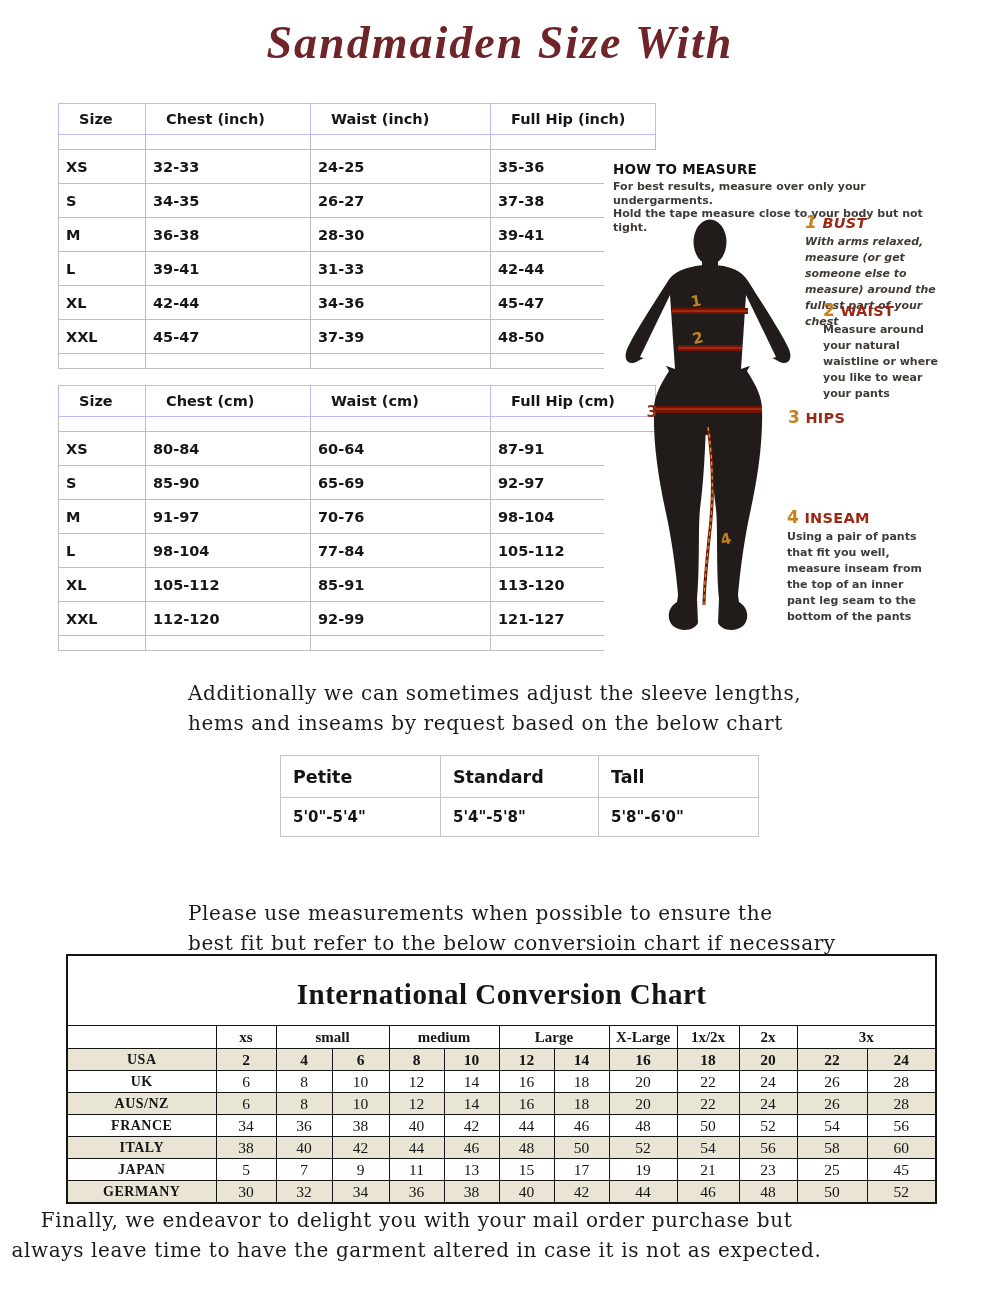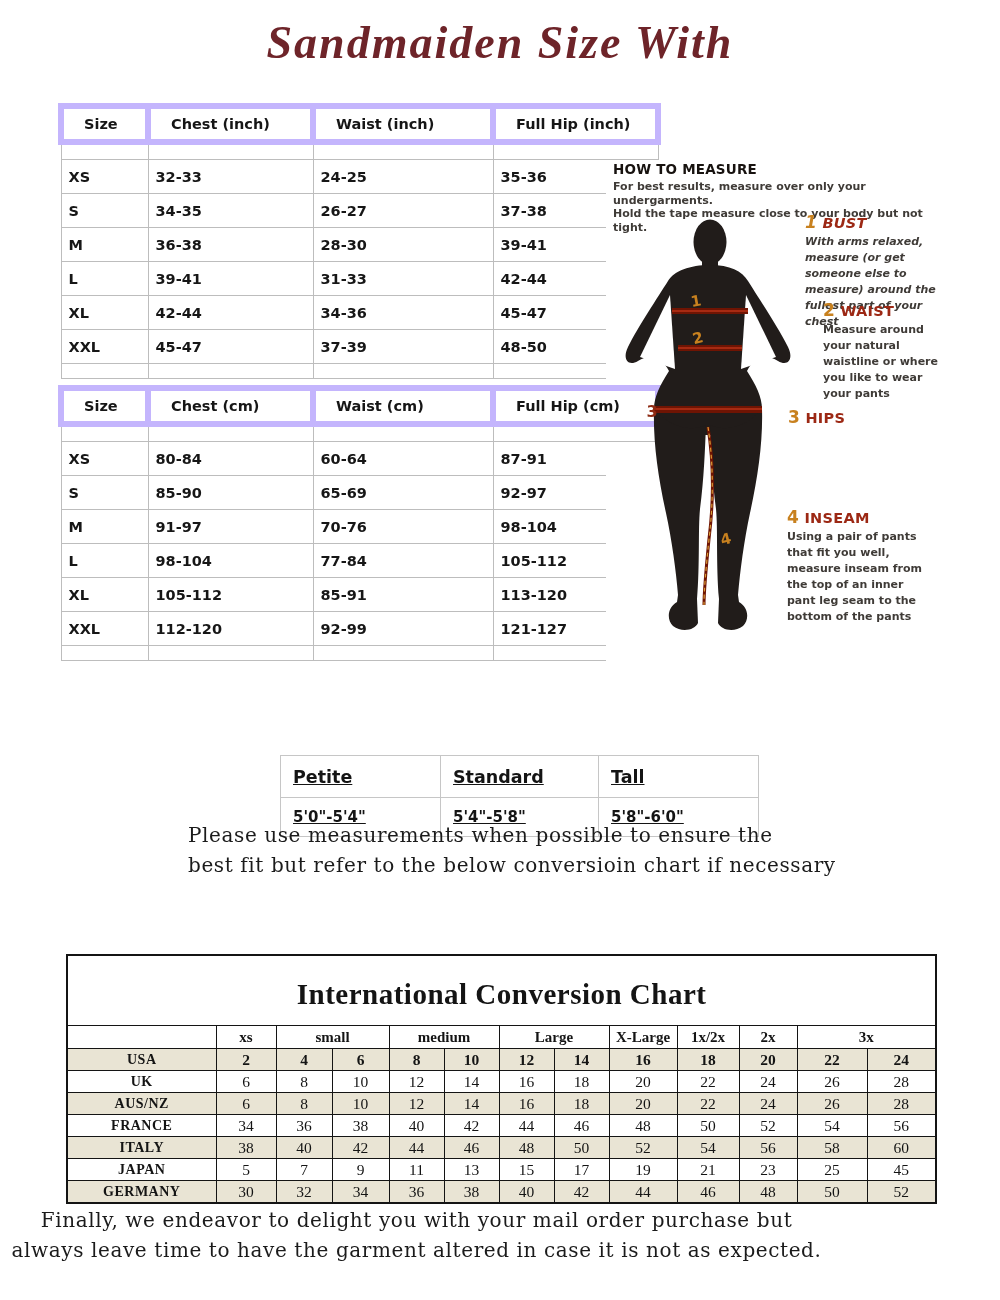--- a/index.html
+++ b/index.html
@@ -9,21 +9,21 @@
 
   
   .page-title{left:0;top:16px;width:1000px;text-align:center;
     font-family:"Liberation Serif",serif;font-style:italic;font-weight:bold;
     font-size:46px;letter-spacing:2px;color:#6e2429;}
 
   
   .size-table{border-collapse:collapse;table-layout:fixed;
     font-size:14.5px;font-weight:bold;color:#161616;}
   .size-table th,.size-table td{padding:0 0 0 7px;text-align:left;vertical-align:middle;}
-  .size-table thead th{border:6px solid #c4b5fd;height:30px;padding-left:20px;}
+  .size-table thead th{border:1px solid #c4b5fd;height:30px;padding-left:20px;}
   .size-table thead tr.spacer td{border:1px solid #bdbdbd;height:14px;}
   .size-table tbody td{border-left:1px solid #bdbdbd;border-bottom:1px solid #bdbdbd;height:33px;}
   .size-table tfoot td{border-left:1px solid #bdbdbd;border-bottom:1px solid #bdbdbd;height:14px;}
 
   
   .htm-block{left:613px;top:161px;width:340px;}
   .htm-title{font-size:13.5px;font-weight:bold;color:#17120f;letter-spacing:.2px;}
   .htm-intro{font-size:11px;font-weight:bold;color:#3f3b37;line-height:13.5px;margin-top:3px;}
   .step{position:absolute;}
   .step-head{font-weight:bold;line-height:18px;}
@@ -32,21 +32,21 @@
   .step-text{font-size:11px;font-weight:bold;color:#3f3b37;line-height:16px;margin-top:2px;}
 
   
   .note{font-family:"DejaVu Serif",serif;font-size:20px;color:#1b1b1b;
         line-height:30px;letter-spacing:.6px;}
   .note-left{left:188px;}
   .note-center{left:0;width:833px;text-align:center;}
 
   
   .mid-table{left:280px;top:755px;border-collapse:collapse;table-layout:fixed;background:#fff;}
-  .mid-table th,.mid-table td{border:1px solid #c6c6c6;text-align:left;padding:0 0 0 12px;vertical-align:middle;text-decoration:underline;}
+  .mid-table th,.mid-table td{border:1px solid #c6c6c6;text-align:left;padding:0 0 0 12px;vertical-align:middle;}
   .mid-table th{height:41px;font-size:17.5px;font-weight:bold;color:#141414;}
   .mid-table td{height:38px;font-size:15px;font-weight:bold;color:#141414;}
 
   
   .conv-table{left:66px;top:954px;border-collapse:collapse;table-layout:fixed;
     font-family:"Liberation Serif",serif;color:#141414;border:2px solid #141414;}
   .conv-table th,.conv-table td{border:1px solid #141414;text-align:center;vertical-align:middle;
     overflow:hidden;white-space:nowrap;}
   .conv-title-cell{height:60px;font-size:29px;font-weight:bold;vertical-align:top;
     padding-top:8px;letter-spacing:.5px;}
@@ -275,20 +275,24 @@
   </div>
 
   <div class="step" style="left:787px;top:508px;width:145px;">
     <div class="step-head">
       <span class="step-num">4</span>
       <span class="step-word">INSEAM</span>
     </div>
     <div class="step-text">Using a pair of pants that fit you well, measure inseam from the top of an inner pant leg seam to the bottom of the pants</div>
   </div>
 
+  <div class="abs note note-left" style="top:678px;">
+    <div>Additionally we can sometimes adjust the sleeve lengths,</div>
+    <div>hems and inseams by request based on the below chart</div>
+  </div>
 
   <table class="abs mid-table">
     <colgroup>
         <col style="width:160px">
         <col style="width:158px">
         <col style="width:160px">
       </colgroup>
     <thead>
       <tr>
         <th>Petite</th>
@@ -298,21 +302,21 @@
     </thead>
     <tbody>
       <tr>
         <td>5'0"-5'4"</td>
         <td>5'4"-5'8"</td>
         <td>5'8"-6'0"</td>
       </tr>
     </tbody>
   </table>
 
-  <div class="abs note note-left" style="top:820px;">
+  <div class="abs note note-left" style="top:898px;">
     <div>Please use measurements when possible to ensure the</div>
     <div>best fit but refer to the below conversioin chart if necessary</div>
   </div>
 
   <table class="abs conv-table" style="width:869px;">
     <colgroup>
       <col style="width:149px">
         <col style="width:60px">
         <col style="width:56px">
         <col style="width:57px">

